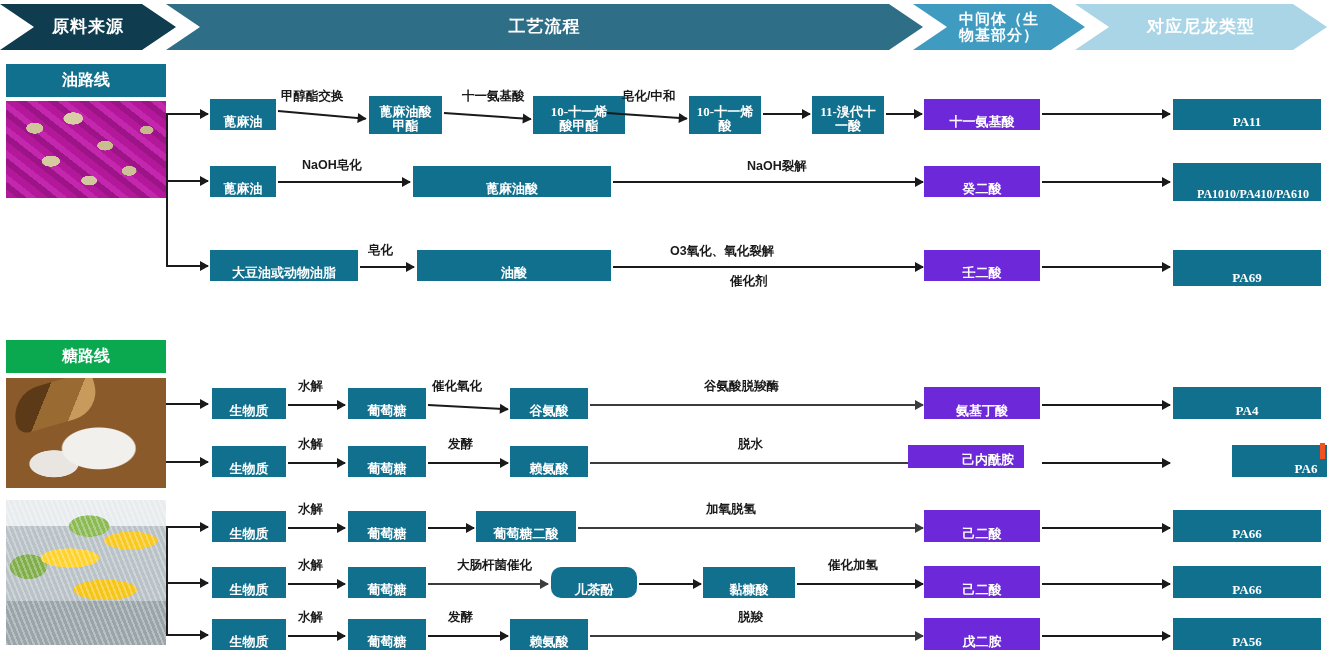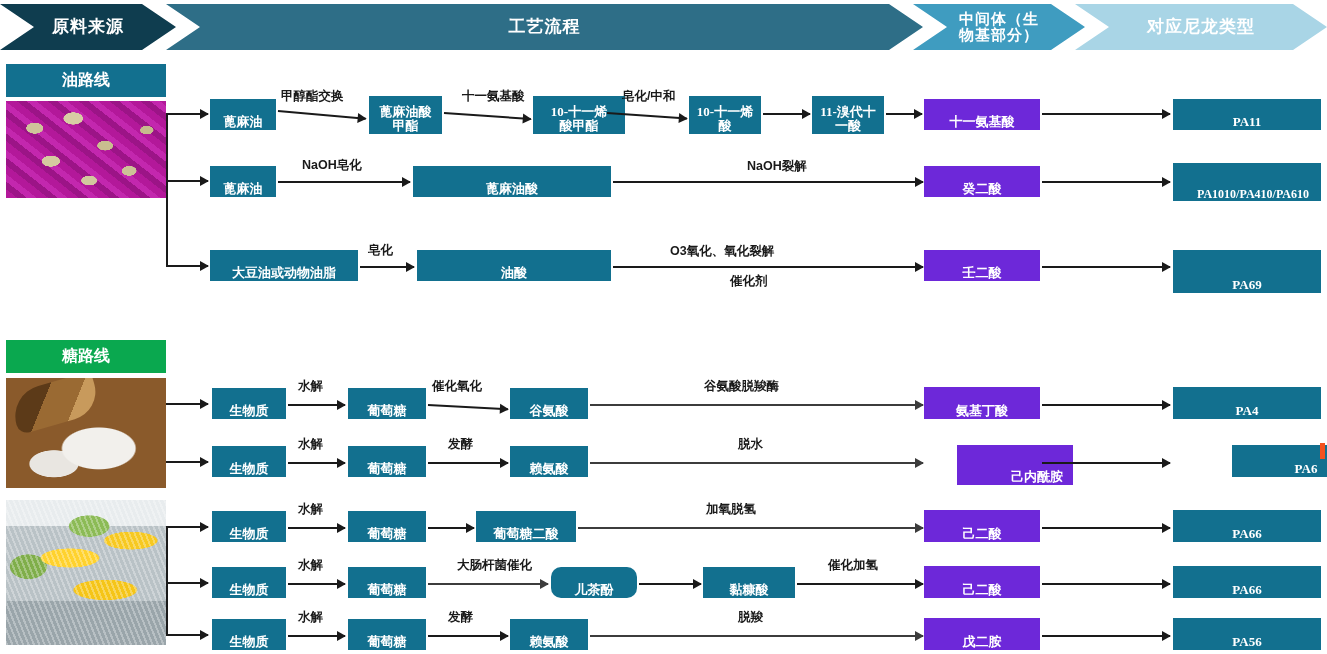--- a/index.html
+++ b/index.html
@@ -210,21 +210,21 @@
   <div class="box blue" style="left:417px;top:250px;width:194px;height:31px;">
     <span>油酸</span>
     </div>
   <div class="lbl cn" style="left:670px;top:243px;">O3氧化、氧化裂解</div>
   <div class="lbl cn" style="left:730px;top:273px;">催化剂</div>
   <div class="arr" style="left:613px;top:266px;width:310px;"></div>
   <div class="box amber" style="left:924px;top:250px;width:116px;height:31px;">
     <span>壬二酸</span>
     </div>
   <div class="arr" style="left:1042px;top:266px;width:128px;"></div>
-  <div class="box blue" style="left:1173px;top:250px;width:148px;height:43px;">
+  <div class="box blue" style="left:1173px;top:250px;width:148px;height:36px;">
     <span>PA69</span>
     </div>
 
   <div class="arr" style="left:166px;top:403px;width:42px;"></div>
   <div class="box blue" style="left:212px;top:388px;width:74px;height:31px;">
     <span>生物质</span>
     </div>
   <div class="lbl cn" style="left:298px;top:378px;">水解</div>
   <div class="arr" style="left:288px;top:404px;width:57px;"></div>
   <div class="box blue" style="left:348px;top:388px;width:78px;height:31px;">
@@ -254,21 +254,21 @@
   <div class="box blue" style="left:348px;top:446px;width:78px;height:31px;">
     <span>葡萄糖</span>
     </div>
   <div class="lbl cn" style="left:448px;top:436px;">发酵</div>
   <div class="arr" style="left:428px;top:462px;width:80px;"></div>
   <div class="box blue" style="left:510px;top:446px;width:78px;height:31px;">
     <span>赖氨酸</span>
     </div>
   <div class="lbl cn" style="left:738px;top:436px;">脱水</div>
   <div class="arr thin" style="left:590px;top:462px;width:333px;"></div>
-  <div class="box amber" style="left:957px;top:445px;width:116px;height:40px;padding-left:46px;">
+  <div class="box amber" style="left:908px;top:445px;width:116px;height:23px;padding-left:46px;">
     <span>己内酰胺</span>
     </div>
   <div class="arr" style="left:1042px;top:462px;width:128px;"></div>
   <div class="box blue" style="left:1232px;top:445px;width:148px;height:32px;">
     <span>PA6</span>
     </div>
 
   <div class="vline" style="left:166px;top:527px;height:107px;"></div>
   <div class="arr" style="left:166px;top:526px;width:42px;"></div>
   <div class="box blue" style="left:212px;top:511px;width:74px;height:31px;">

